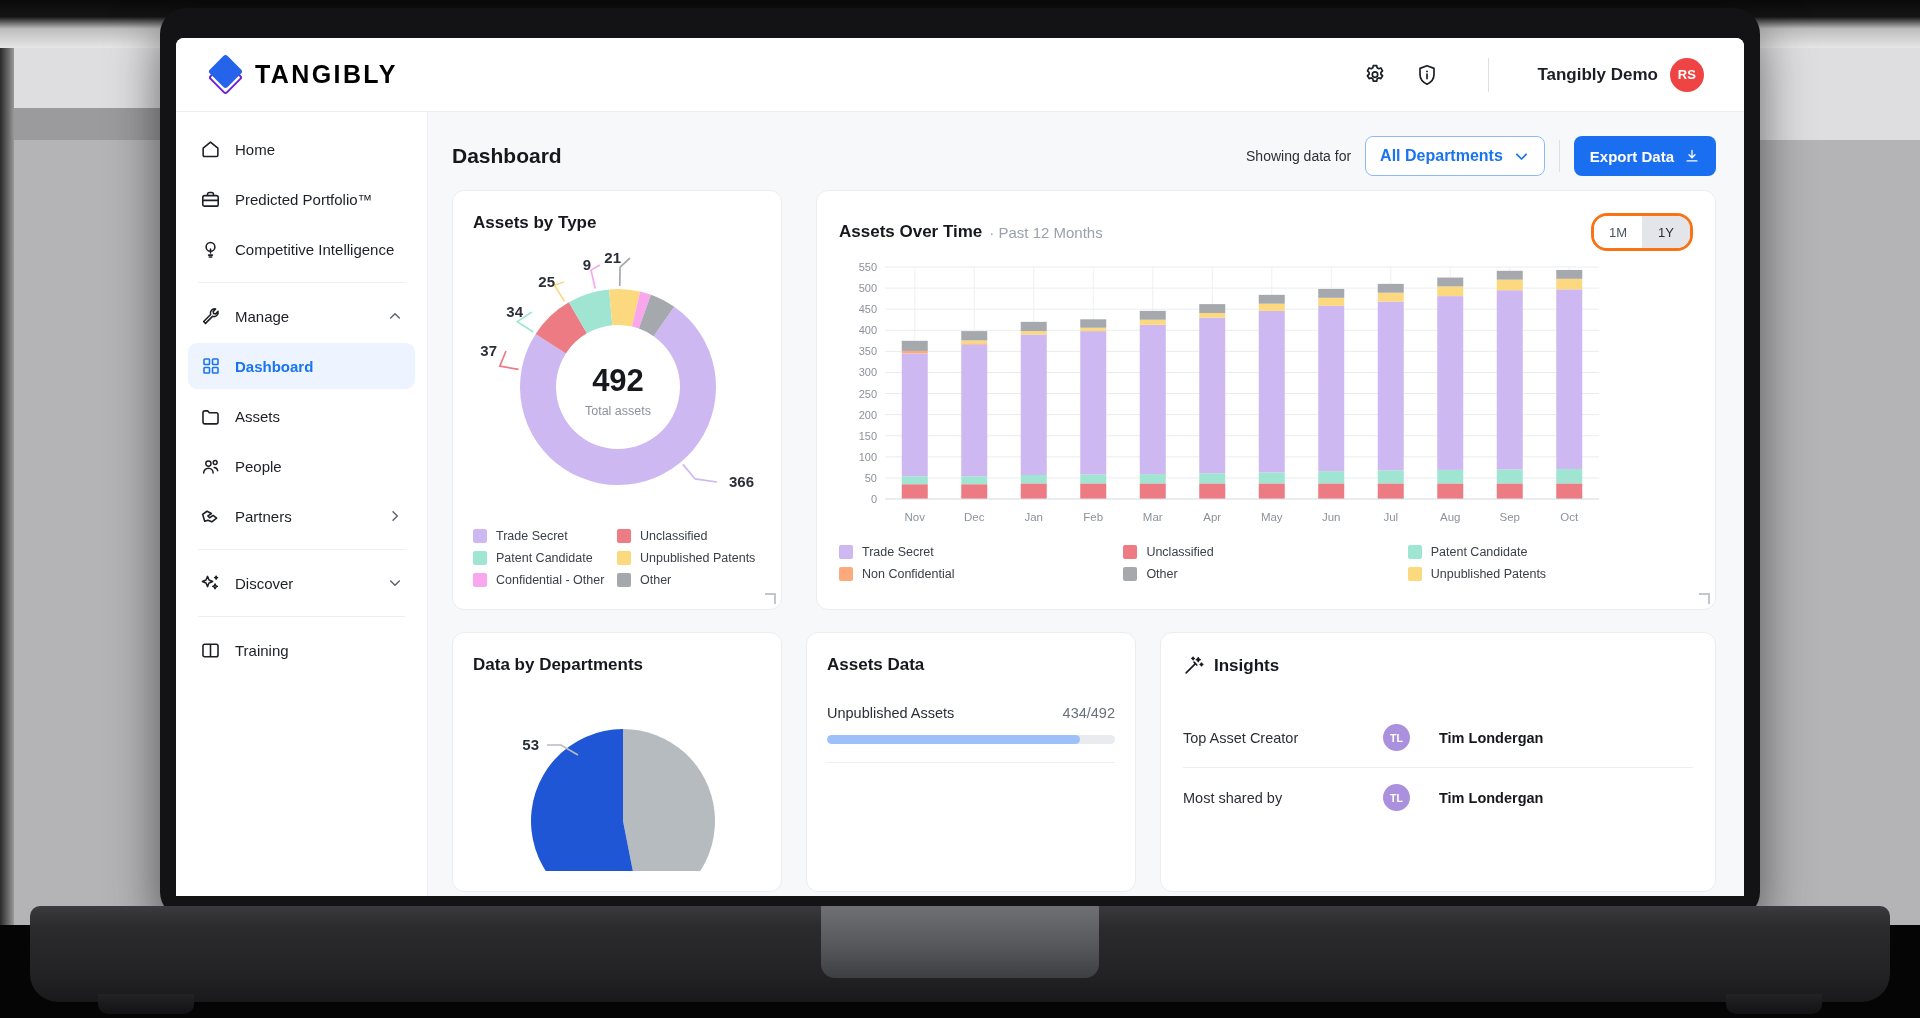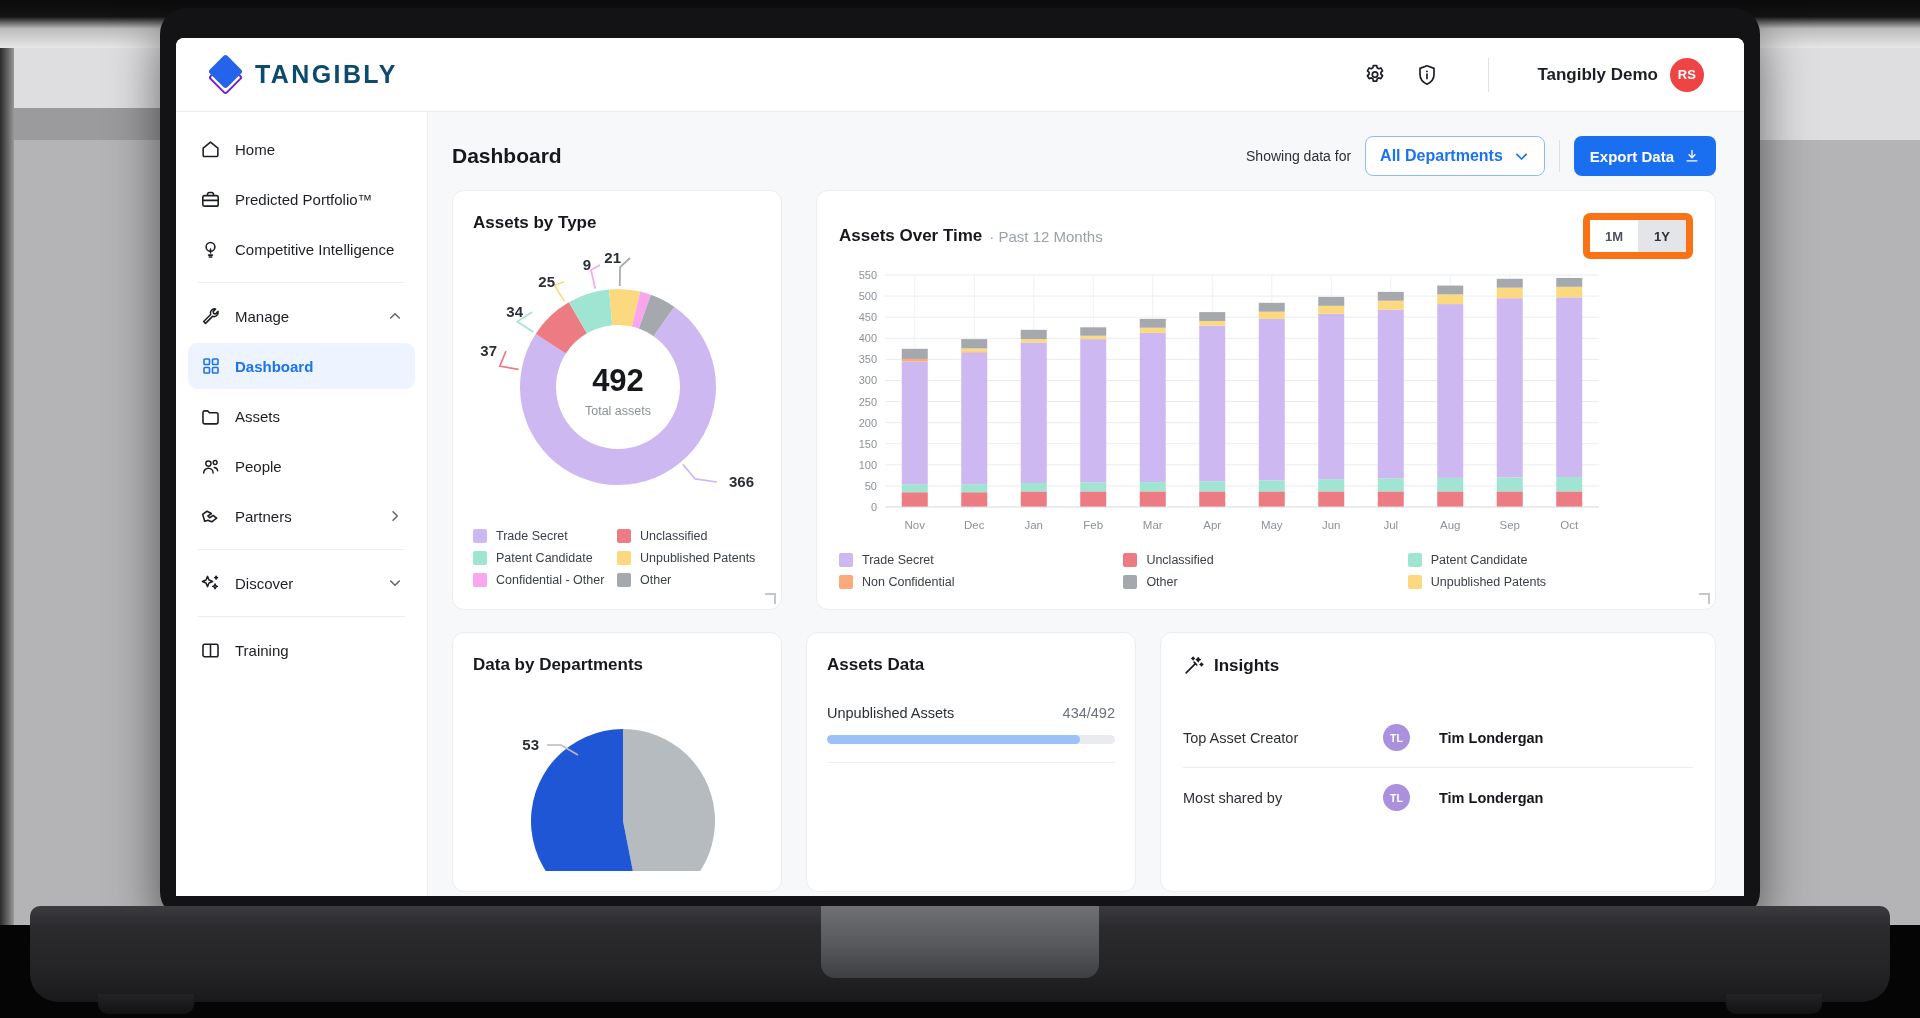--- a/index.html
+++ b/index.html
@@ -53,21 +53,21 @@
   .logo-wrap { display: flex; align-items: center; gap: 11px; }
   .logo-mark { position: relative; width: 34px; height: 34px; }
   .logo-mark .dia-b {
     position: absolute; left: 3px; top: 1px; width: 25px; height: 25px;
     background: #2563eb; transform: rotate(45deg); border-radius: 3px;
   }
   .logo-mark .dia-p {
     position: absolute; left: 3px; top: 7px; width: 25px; height: 25px;
     border: 2.4px solid #6b21d6; transform: rotate(45deg); border-radius: 3px;
   }
-  .logo-text { font-size: 25px; font-weight: 700; letter-spacing: 2.4px; color: #0c4a6e; }
+  .logo-text { font-size: 25px; font-weight: 700; letter-spacing: 2.4px; color: #000000; }
   .hdr-spacer { flex: 1; }
   .hdr-icons { display: flex; align-items: center; gap: 26px; }
   .icon-btn { width: 26px; height: 26px; display: flex; align-items: center; justify-content: center; color: #1c1f25; cursor: pointer; }
   .hdr-div { width: 1px; height: 34px; background: #dcdfe4; margin: 0 22px; }
   .user-block { display: flex; align-items: center; gap: 12px; }
   .user-name { font-size: 17px; font-weight: 700; color: #1b1e24; }
   .avatar {
     width: 34px; height: 34px; border-radius: 50%; background: #ef4444;
     color: #fff; font-size: 13px; font-weight: 700;
     display: flex; align-items: center; justify-content: center; letter-spacing: .3px;
@@ -111,21 +111,21 @@
   .card { background: #fff; border: 1px solid #ebedf0; border-radius: 12px; position: relative; }
   .card-title { font-size: 17px; font-weight: 700; color: #16181d; }
   .card-sub { font-size: 15px; color: #9aa1ab; font-weight: 400; }
 
   .card-assets-type { width: 330px; height: 420px; padding: 22px 20px 14px 20px; }
   .card-over-time { flex: 1; height: 420px; padding: 22px 22px 14px 22px; }
   .resize-grip { position: absolute; right: 5px; bottom: 5px; width: 11px; height: 11px; }
   .resize-grip i { position: absolute; background: #c3c7cd; }
 
   .ot-head { display: flex; align-items: center; }
-  .toggle { margin-left: auto; display: flex; border: 7px solid #f97316; border-radius: 7px; overflow: hidden; font-weight: bold; }
+  .toggle { margin-left: auto; display: flex; border: 3px solid #f97316; border-radius: 16px; overflow: hidden; }
   .toggle div { width: 48px; height: 32px; display: flex; align-items: center; justify-content: center;
     font-size: 13px; color: #4d545d; cursor: pointer; background: #fff; }
   .toggle div.on { background: #e3e5e9; color: #2b2f36; }
 
   .legend { display: flex; flex-wrap: wrap; }
   .lg-item { display: flex; align-items: center; gap: 9px; font-size: 12.5px; color: #3b4149; margin-bottom: 8px; }
   .sw { width: 14px; height: 14px; border-radius: 2px; flex: none; }
 
   .grid-bot { display: flex; gap: 24px; margin-top: 22px; }
   .card-dept { width: 330px; height: 260px; padding: 22px 20px; }

